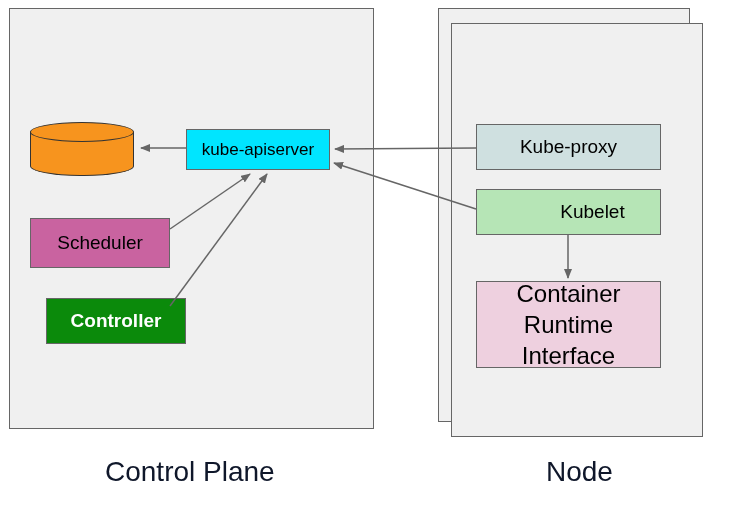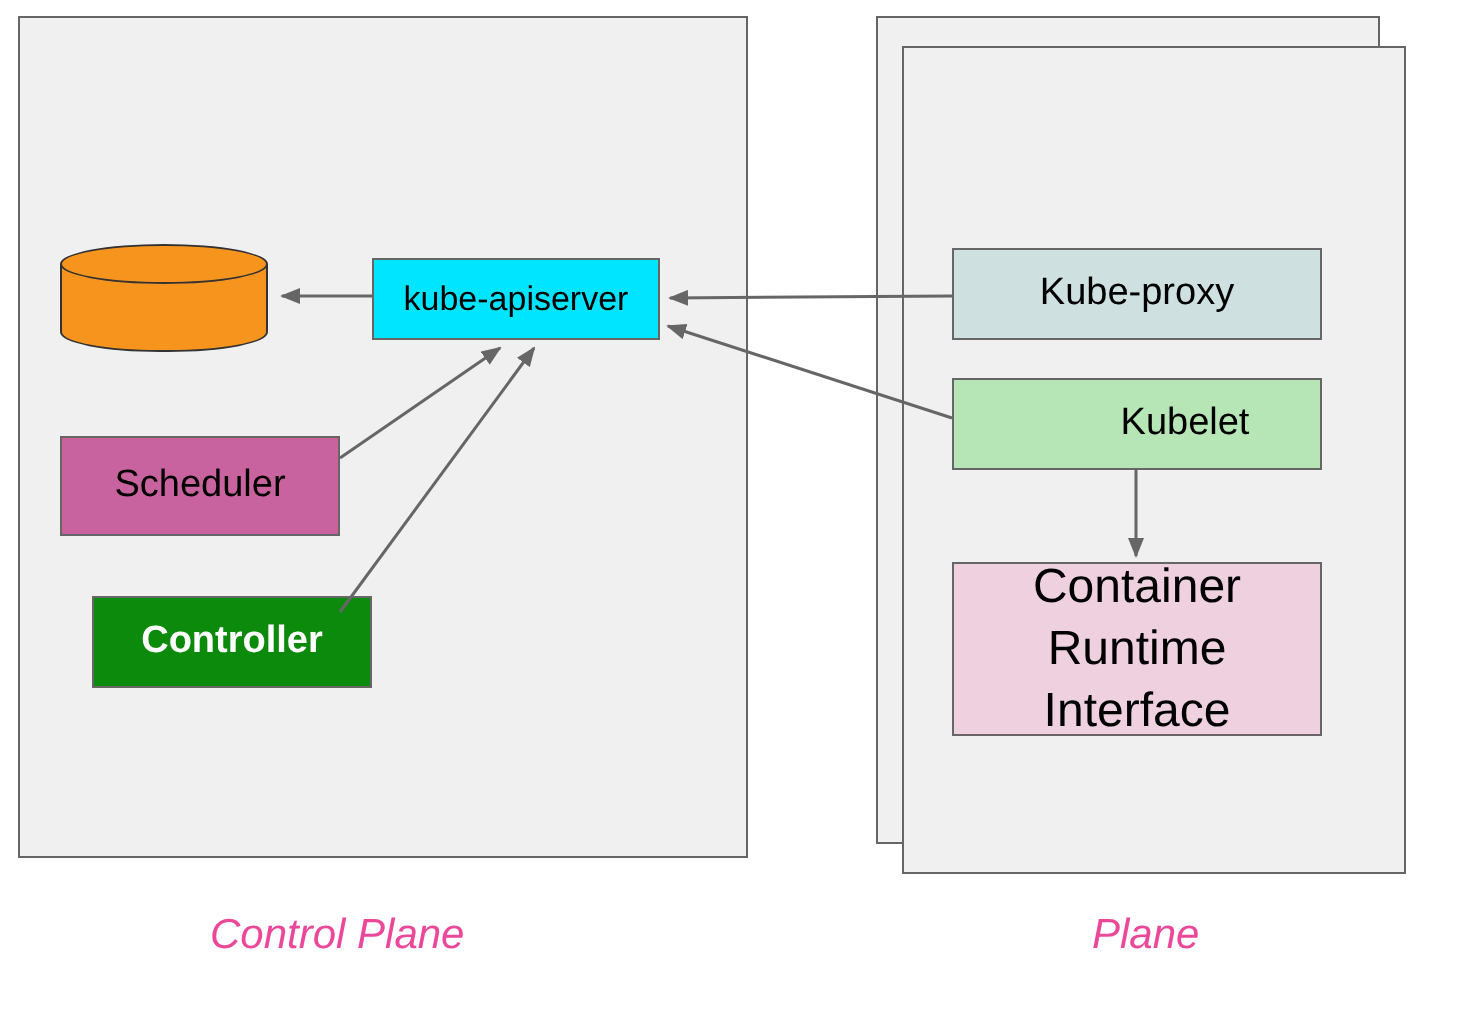--- a/index.html
+++ b/index.html
@@ -21,23 +21,22 @@
       display: flex;
       align-items: center;
       justify-content: center;
       border: 1px solid #666;
       font-size: 17px;
       color: #000;
       text-align: center;
     }
     .label {
       position: absolute;
-      font-size: 21px;
-      color: #ec4899;
-      font-style: italic;
+      font-size: 28px;
+      color: #0f172a;
     }
     svg.overlay {
       position: absolute;
       left: 0;
       top: 0;
       width: 733px;
       height: 508px;
       pointer-events: none;
       z-index: 10;
     }
@@ -145,21 +144,21 @@
 <div class="box" style="left:476px; top:189px; width:185px; height:46px; background:#b6e5b6;padding-left:48px;">
   <span style="font-size:19px;">Kubelet</span>
 </div>
 
 <div class="box" style="left:476px; top:281px; width:185px; height:87px; background:#eed0df; line-height:1.3;">
   <span style="font-size:24px;">Container Runtime Interface</span>
 </div>
 
 <div class="label" style="left:105px; top:456px;">Control Plane</div>
 
-<div class="label" style="left:546px; top:456px;">Plane</div>
+<div class="label" style="left:546px; top:456px;">Node</div>
 
 <svg class="overlay" viewBox="0 0 733 508">
   <defs>
     <marker id="arrowhead" markerWidth="10" markerHeight="8" refX="9" refY="4" orient="auto" markerUnits="userSpaceOnUse">
       <path d="M0,0 L10,4 L0,8 Z" fill="#666"></path>
     </marker>
   </defs>
 
   <line x1="186" y1="148" x2="141" y2="148" stroke="#666" stroke-width="1.5" marker-end="url(#arrowhead)"></line>
 

